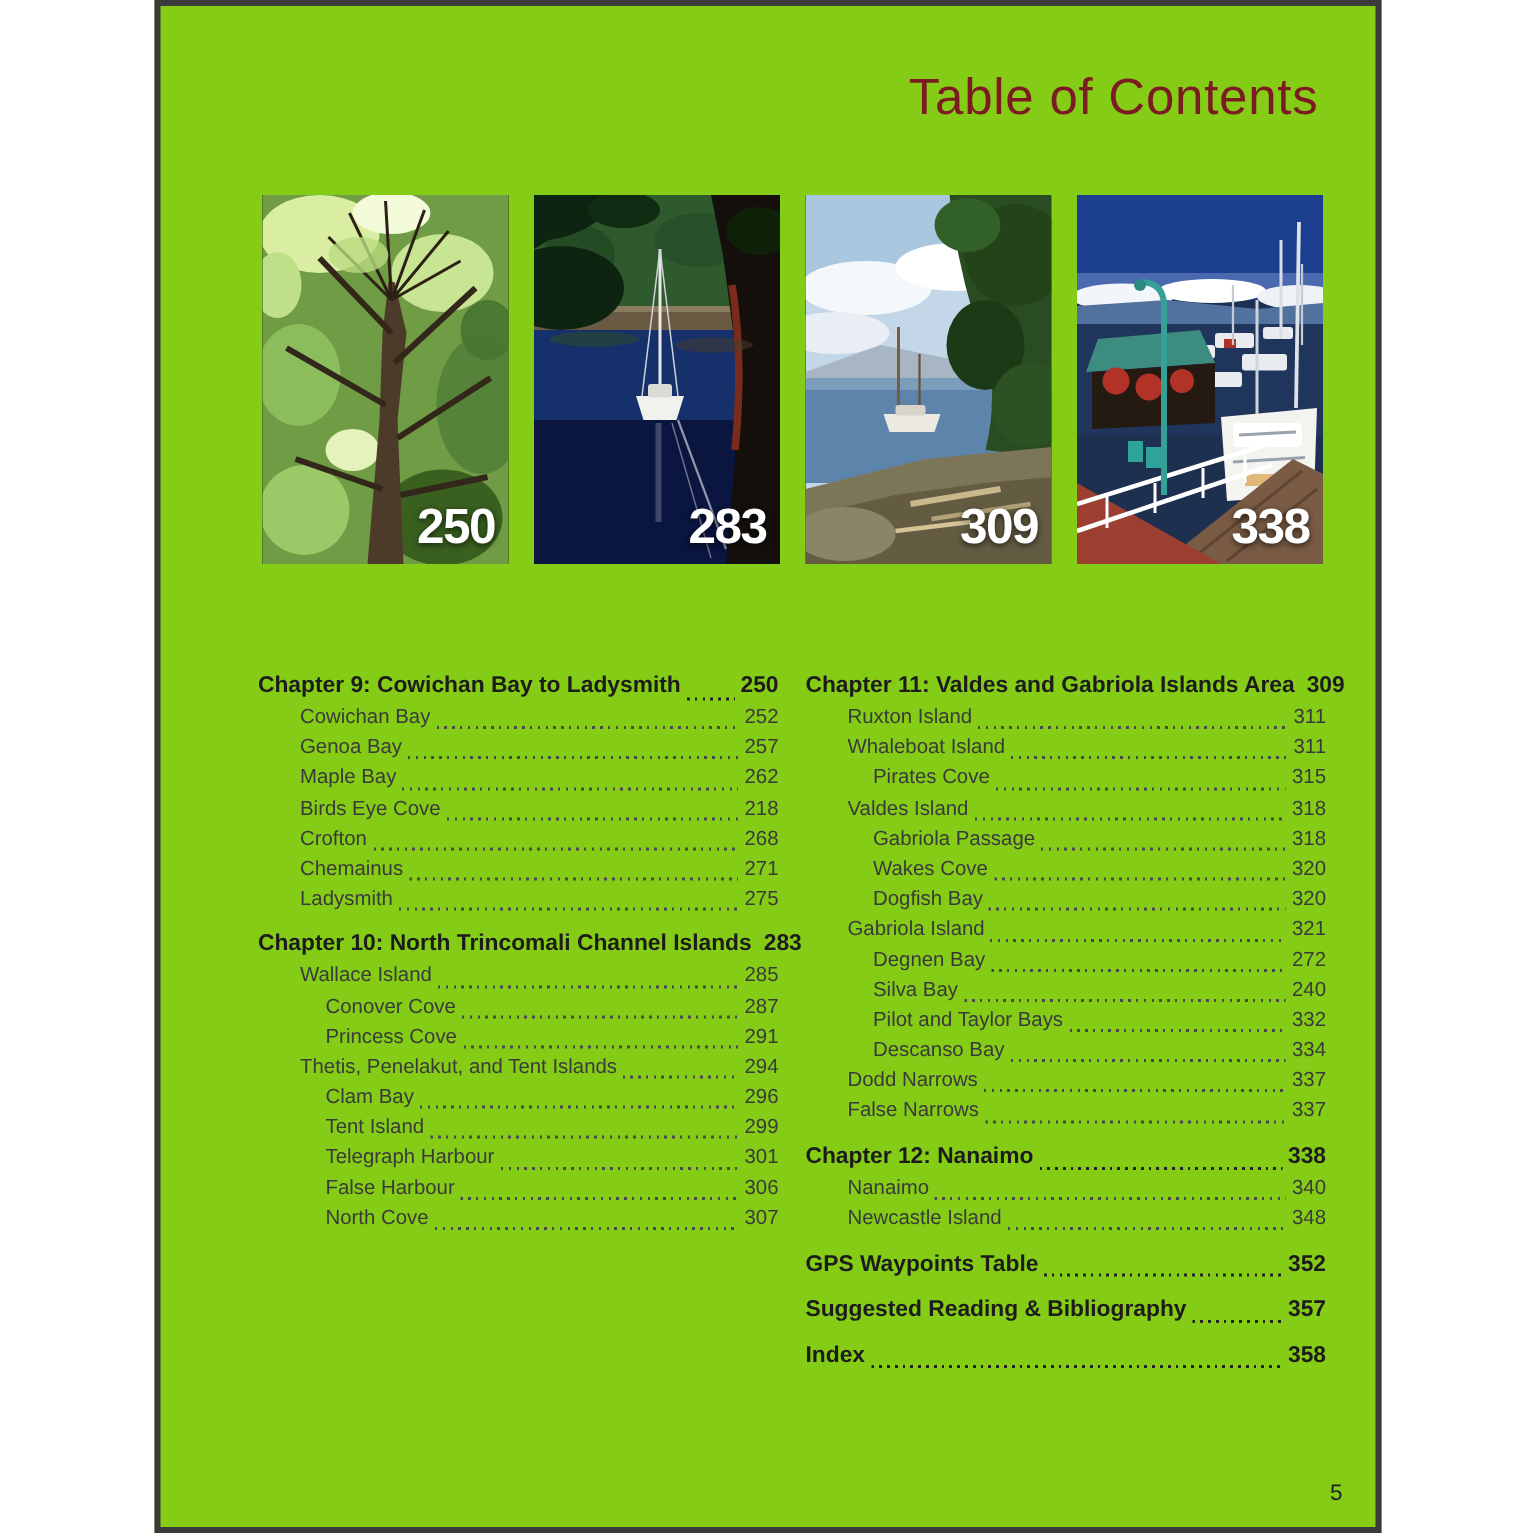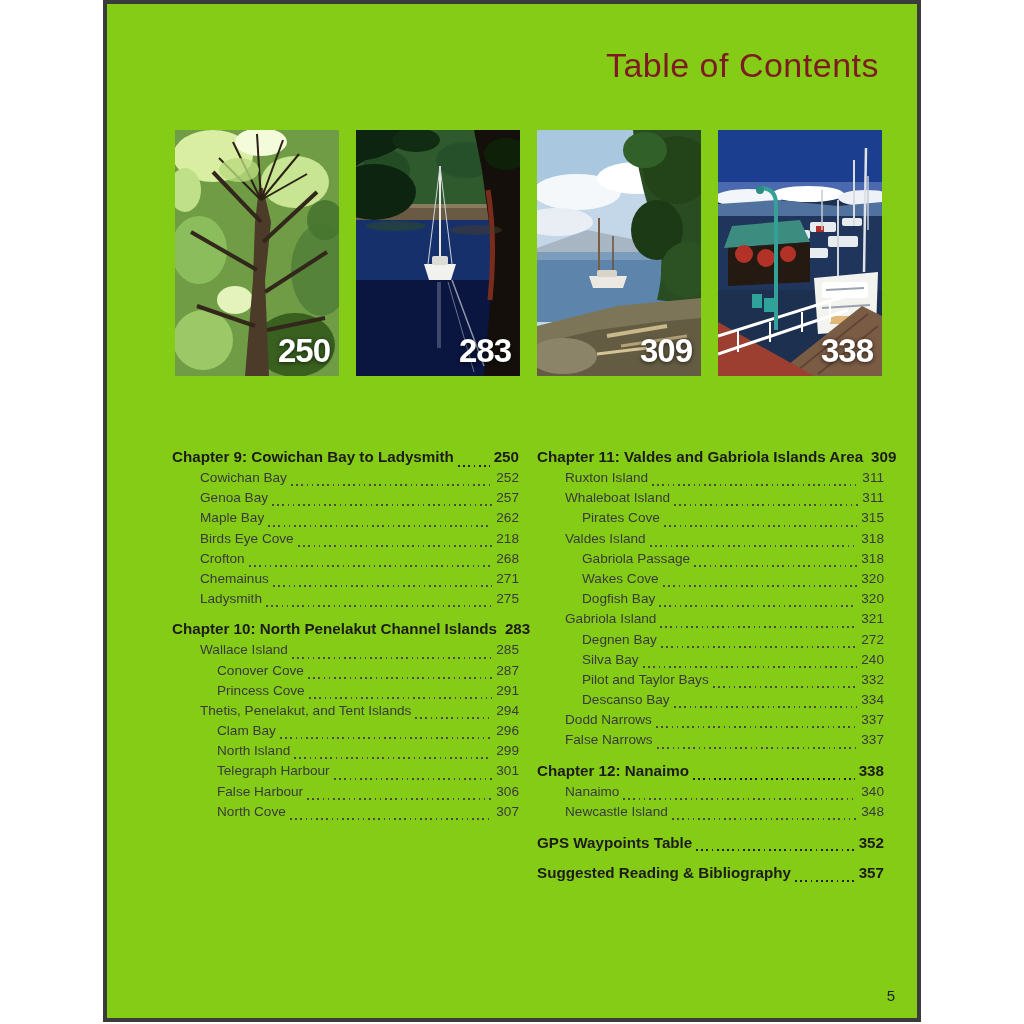--- a/index.html
+++ b/index.html
@@ -232,21 +232,21 @@
         <span class="t">Chemainus</span>
         <span class="dots"></span>
         <span class="p">271</span>
       </div>
       <div class="row l1">
         <span class="t">Ladysmith</span>
         <span class="dots"></span>
         <span class="p">275</span>
       </div>
       <div class="row chapter">
-        <span class="t">Chapter 10: North Penelakut Channel Islands</span>
+        <span class="t">Chapter 10: North Trincomali Channel Islands</span>
         <span class="dots"></span>
         <span class="p">283</span>
       </div>
       <div class="row l1">
         <span class="t">Wallace Island</span>
         <span class="dots"></span>
         <span class="p">285</span>
       </div>
       <div class="row l2">
         <span class="t">Conover Cove</span>
@@ -262,21 +262,21 @@
         <span class="t">Thetis, Penelakut, and Tent Islands</span>
         <span class="dots"></span>
         <span class="p">294</span>
       </div>
       <div class="row l2">
         <span class="t">Clam Bay</span>
         <span class="dots"></span>
         <span class="p">296</span>
       </div>
       <div class="row l2">
-        <span class="t">North Island</span>
+        <span class="t">Tent Island</span>
         <span class="dots"></span>
         <span class="p">299</span>
       </div>
       <div class="row l2">
         <span class="t">Telegraph Harbour</span>
         <span class="dots"></span>
         <span class="p">301</span>
       </div>
       <div class="row l2">
         <span class="t">False Harbour</span>
@@ -383,16 +383,21 @@
       <div class="row standalone">
         <span class="t">GPS Waypoints Table</span>
         <span class="dots"></span>
         <span class="p">352</span>
       </div>
       <div class="row standalone">
         <span class="t">Suggested Reading &amp; Bibliography</span>
         <span class="dots"></span>
         <span class="p">357</span>
       </div>
+      <div class="row standalone">
+        <span class="t">Index</span>
+        <span class="dots"></span>
+        <span class="p">358</span>
+      </div>
     </div>
 
   <div class="folio">5</div>
 </div>
 
 </body></html>

